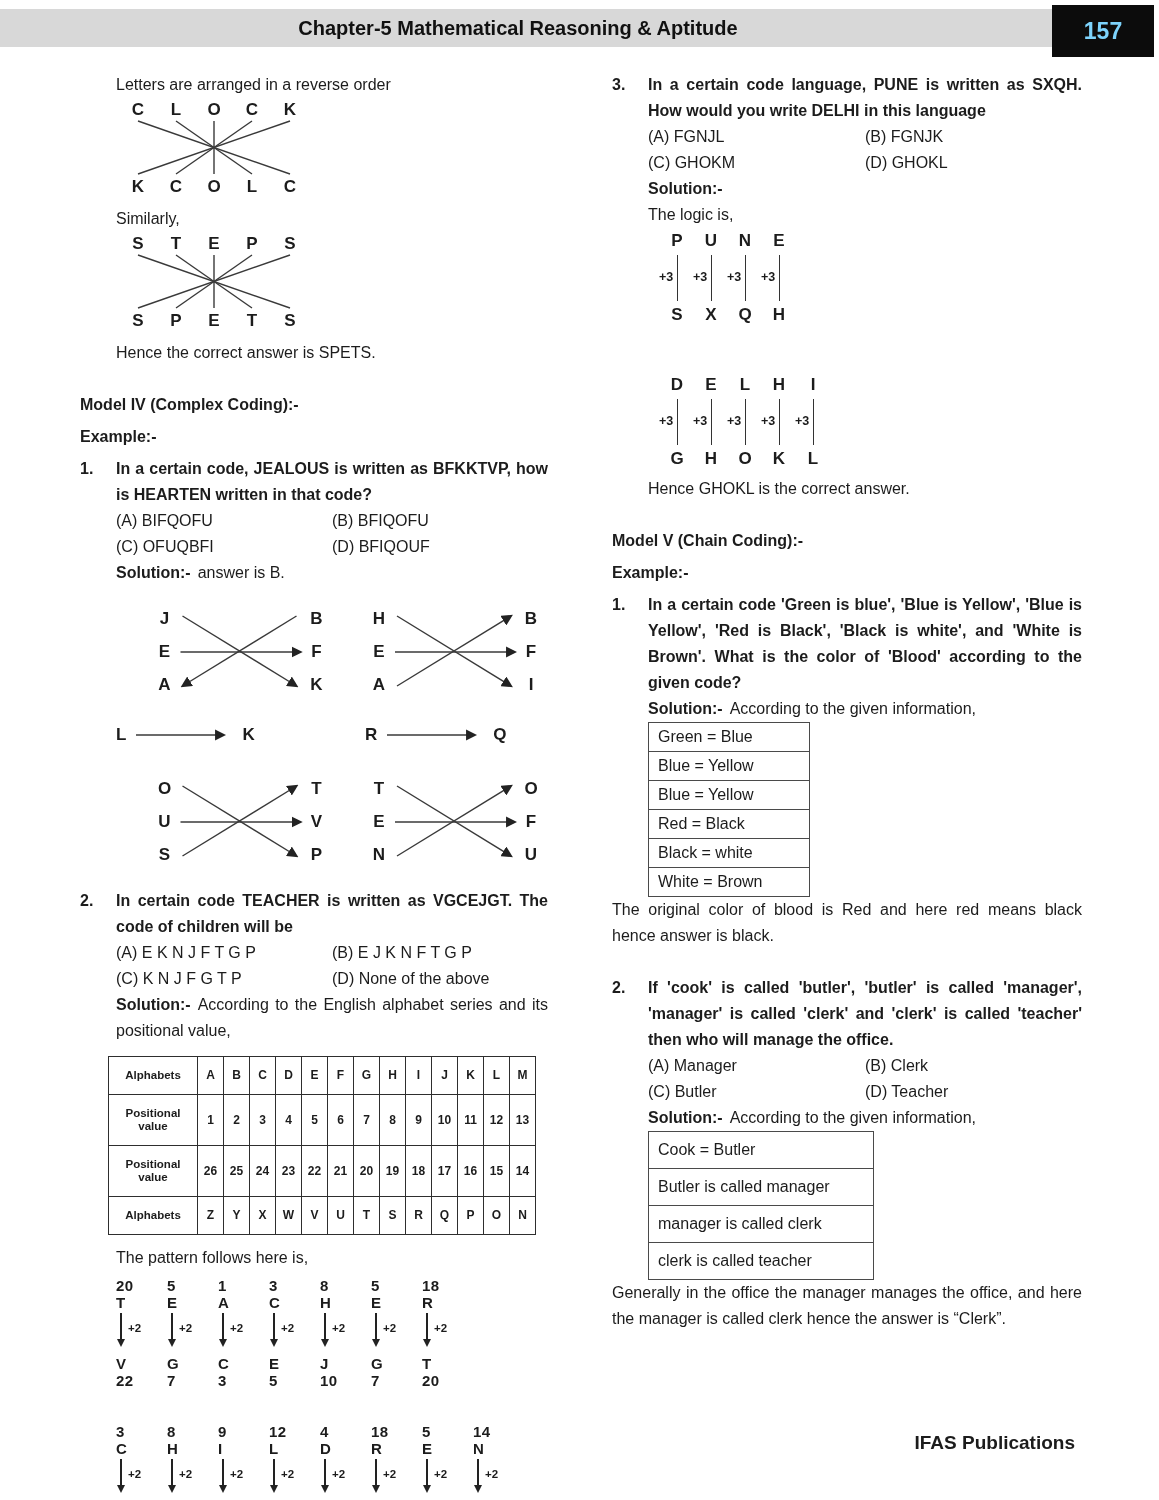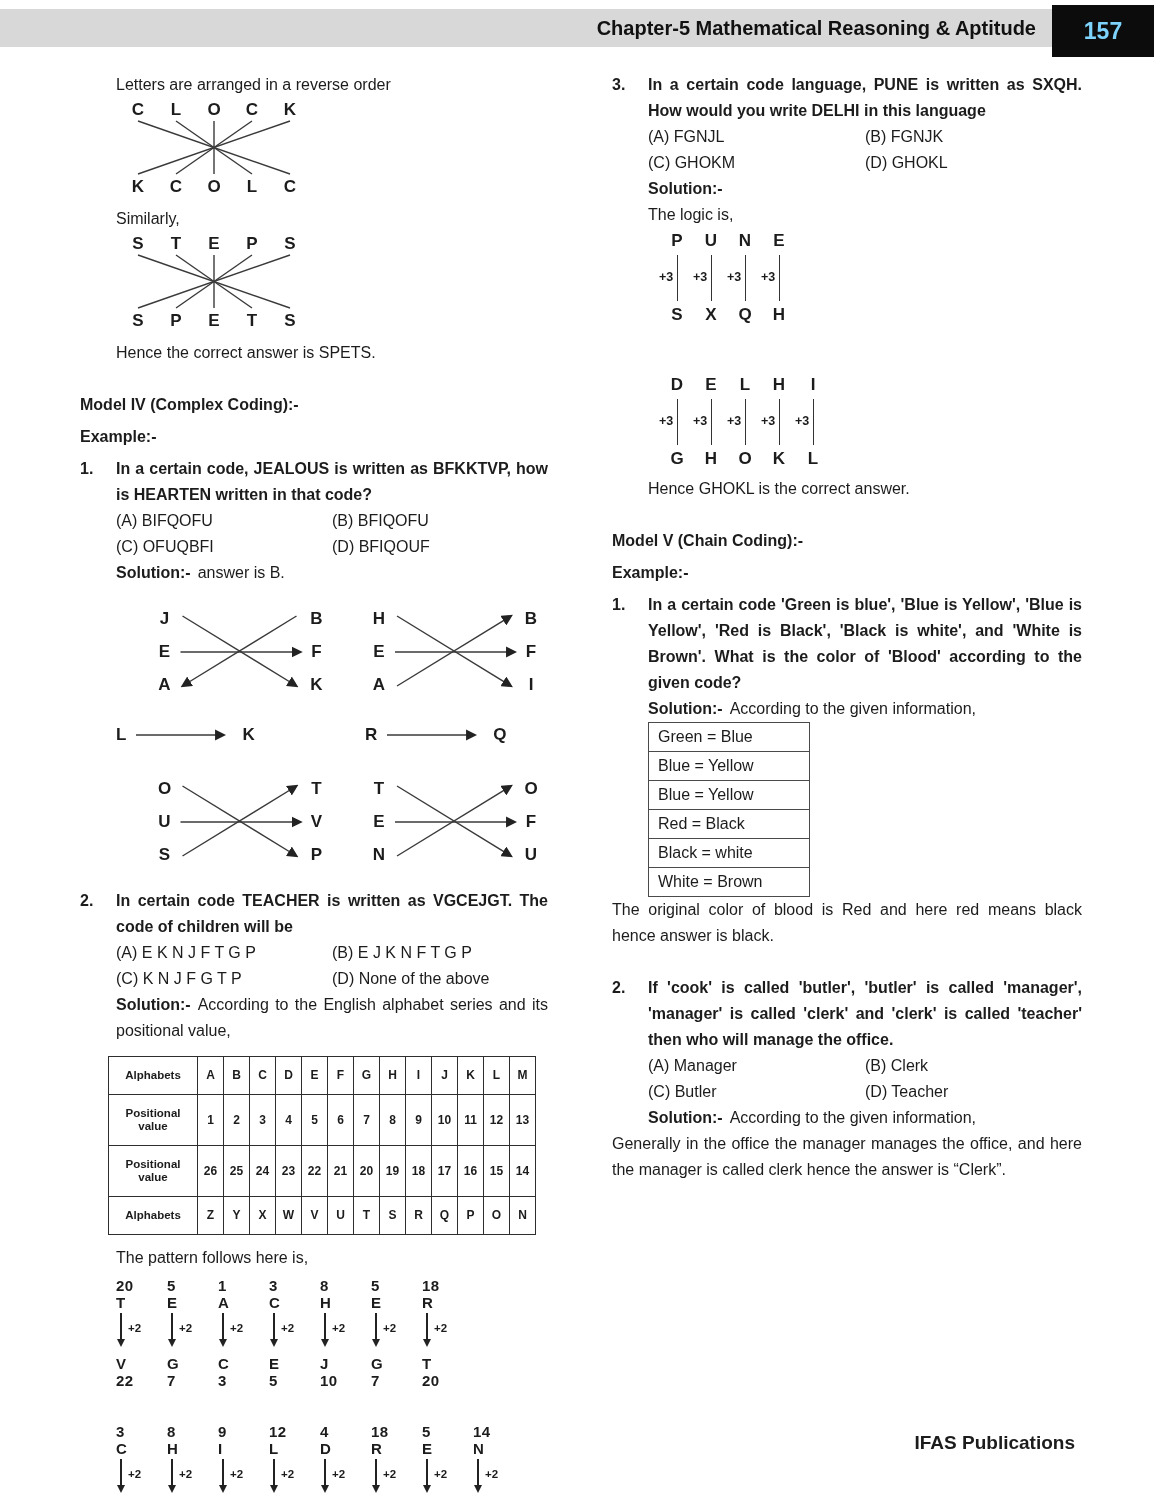--- a/index.html
+++ b/index.html
@@ -1,21 +1,21 @@
 <!DOCTYPE html>
 <html><head>
 <meta charset="utf-8">
 <style>
   html,body{margin:0;padding:0;background:#ffffff;}
   body{width:1159px;height:1500px;position:relative;overflow:hidden;
        font-family:"Liberation Sans",sans-serif;color:#1c1c1c;font-size:16px;line-height:26px;}
   .defs{position:absolute;width:0;height:0;}
   
   .hbar{position:absolute;left:0;top:9px;width:1052px;height:38px;background:#d8d8d8;
-        display:flex;align-items:center;justify-content:flex-end;padding-right:16px;box-sizing:border-box;}
+        display:flex;align-items:center;justify-content:center;padding-right:16px;box-sizing:border-box;}
   .htitle{font-weight:bold;font-size:20px;color:#111;}
   .hpage{position:absolute;left:1052px;top:5px;width:102px;height:52px;background:#0c0c0c;color:#7dd3fc;
          font-weight:bold;font-size:23px;display:flex;align-items:center;justify-content:center;}
   
   .col{position:absolute;top:72px;}
   .col-left{left:80px;width:468px;}
   .col-right{left:612px;width:470px;}
   p{margin:0;}
   .ind{margin-left:36px;}
   .just{text-align:justify;}
@@ -614,18 +614,25 @@
   </div>
   <div class="options">
 
   <span class="opt">(A) Manager</span>
       <span class="opt">(B) Clerk</span>
       <span class="opt">(C) Butler</span>
       <span class="opt">(D) Teacher</span>
     </div>
   <p class="sol"><b>Solution:-</b><span>According to the given information,</span></p>
 
+  <div class="ktable">
+
+  <div class="crow">Cook = Butler</div>
+      <div class="crow">Butler is called manager</div>
+      <div class="crow">manager is called clerk</div>
+      <div class="crow">clerk is called teacher</div>
+    </div>
 
   <p class="just">Generally in the office the manager manages the office, and here the manager is called clerk hence the answer is “Clerk”.</p>
 
 </div>
 
 <div class="footer">IFAS Publications</div>
 
 </body></html>

